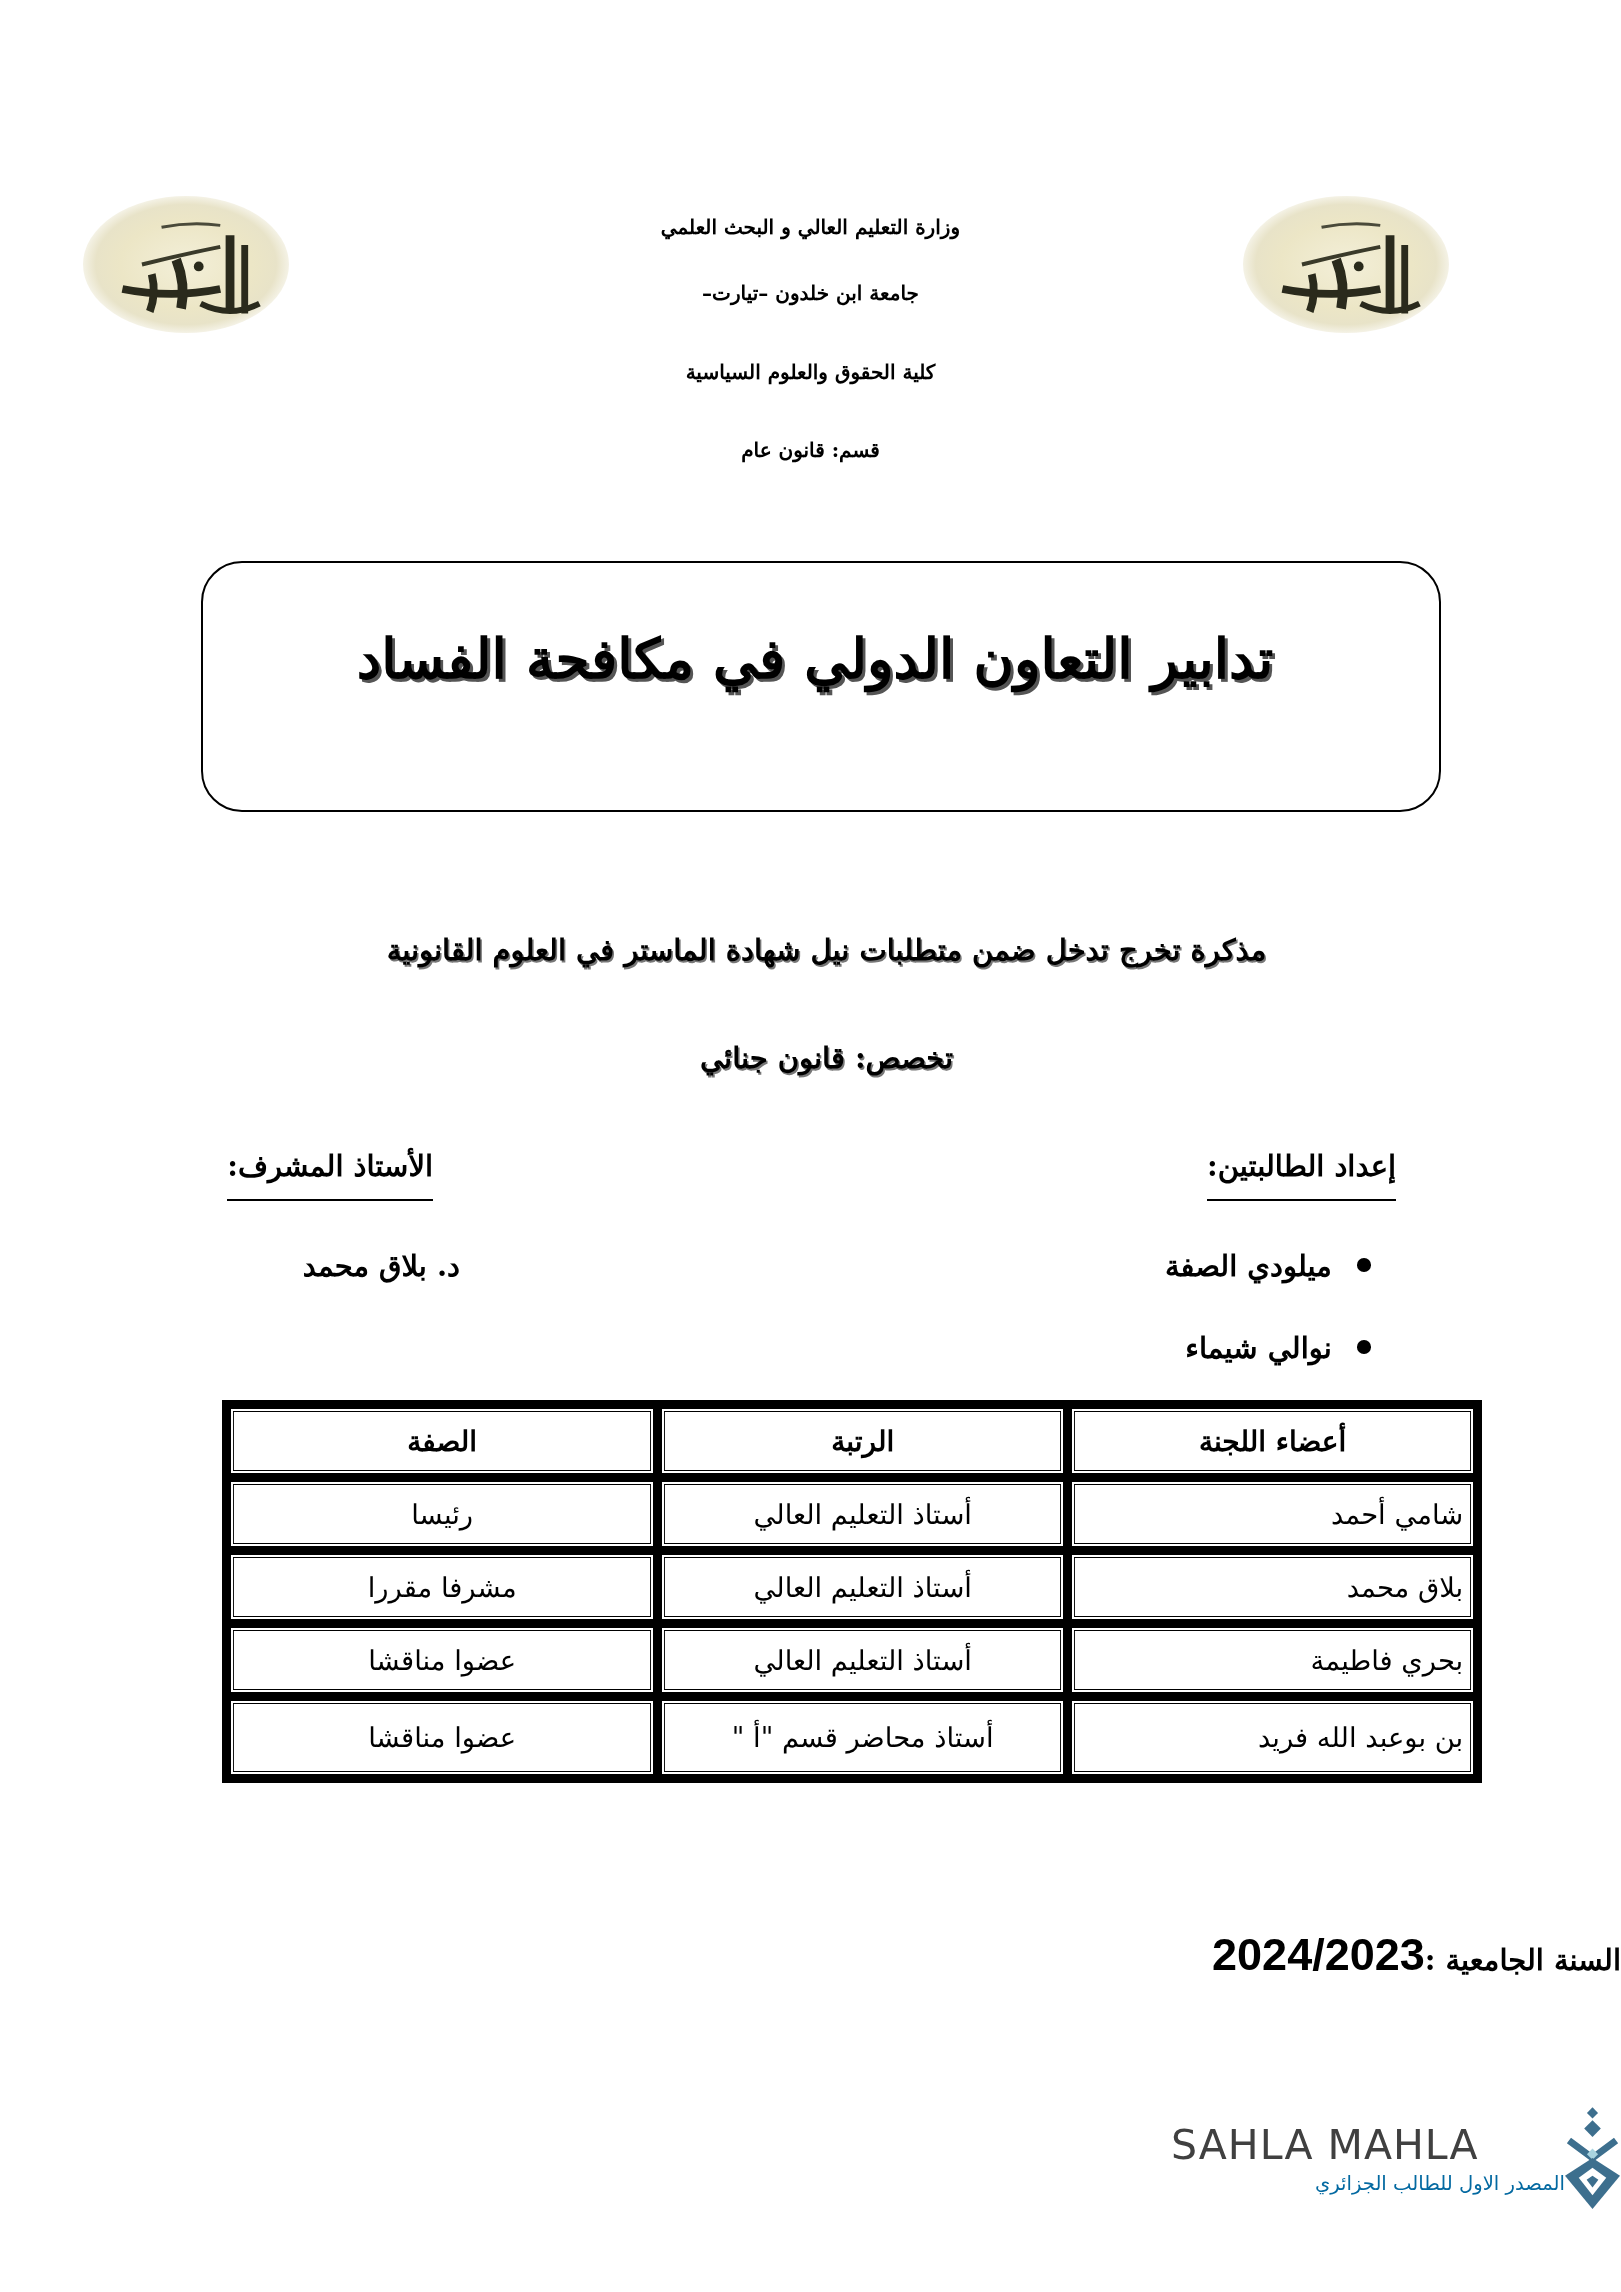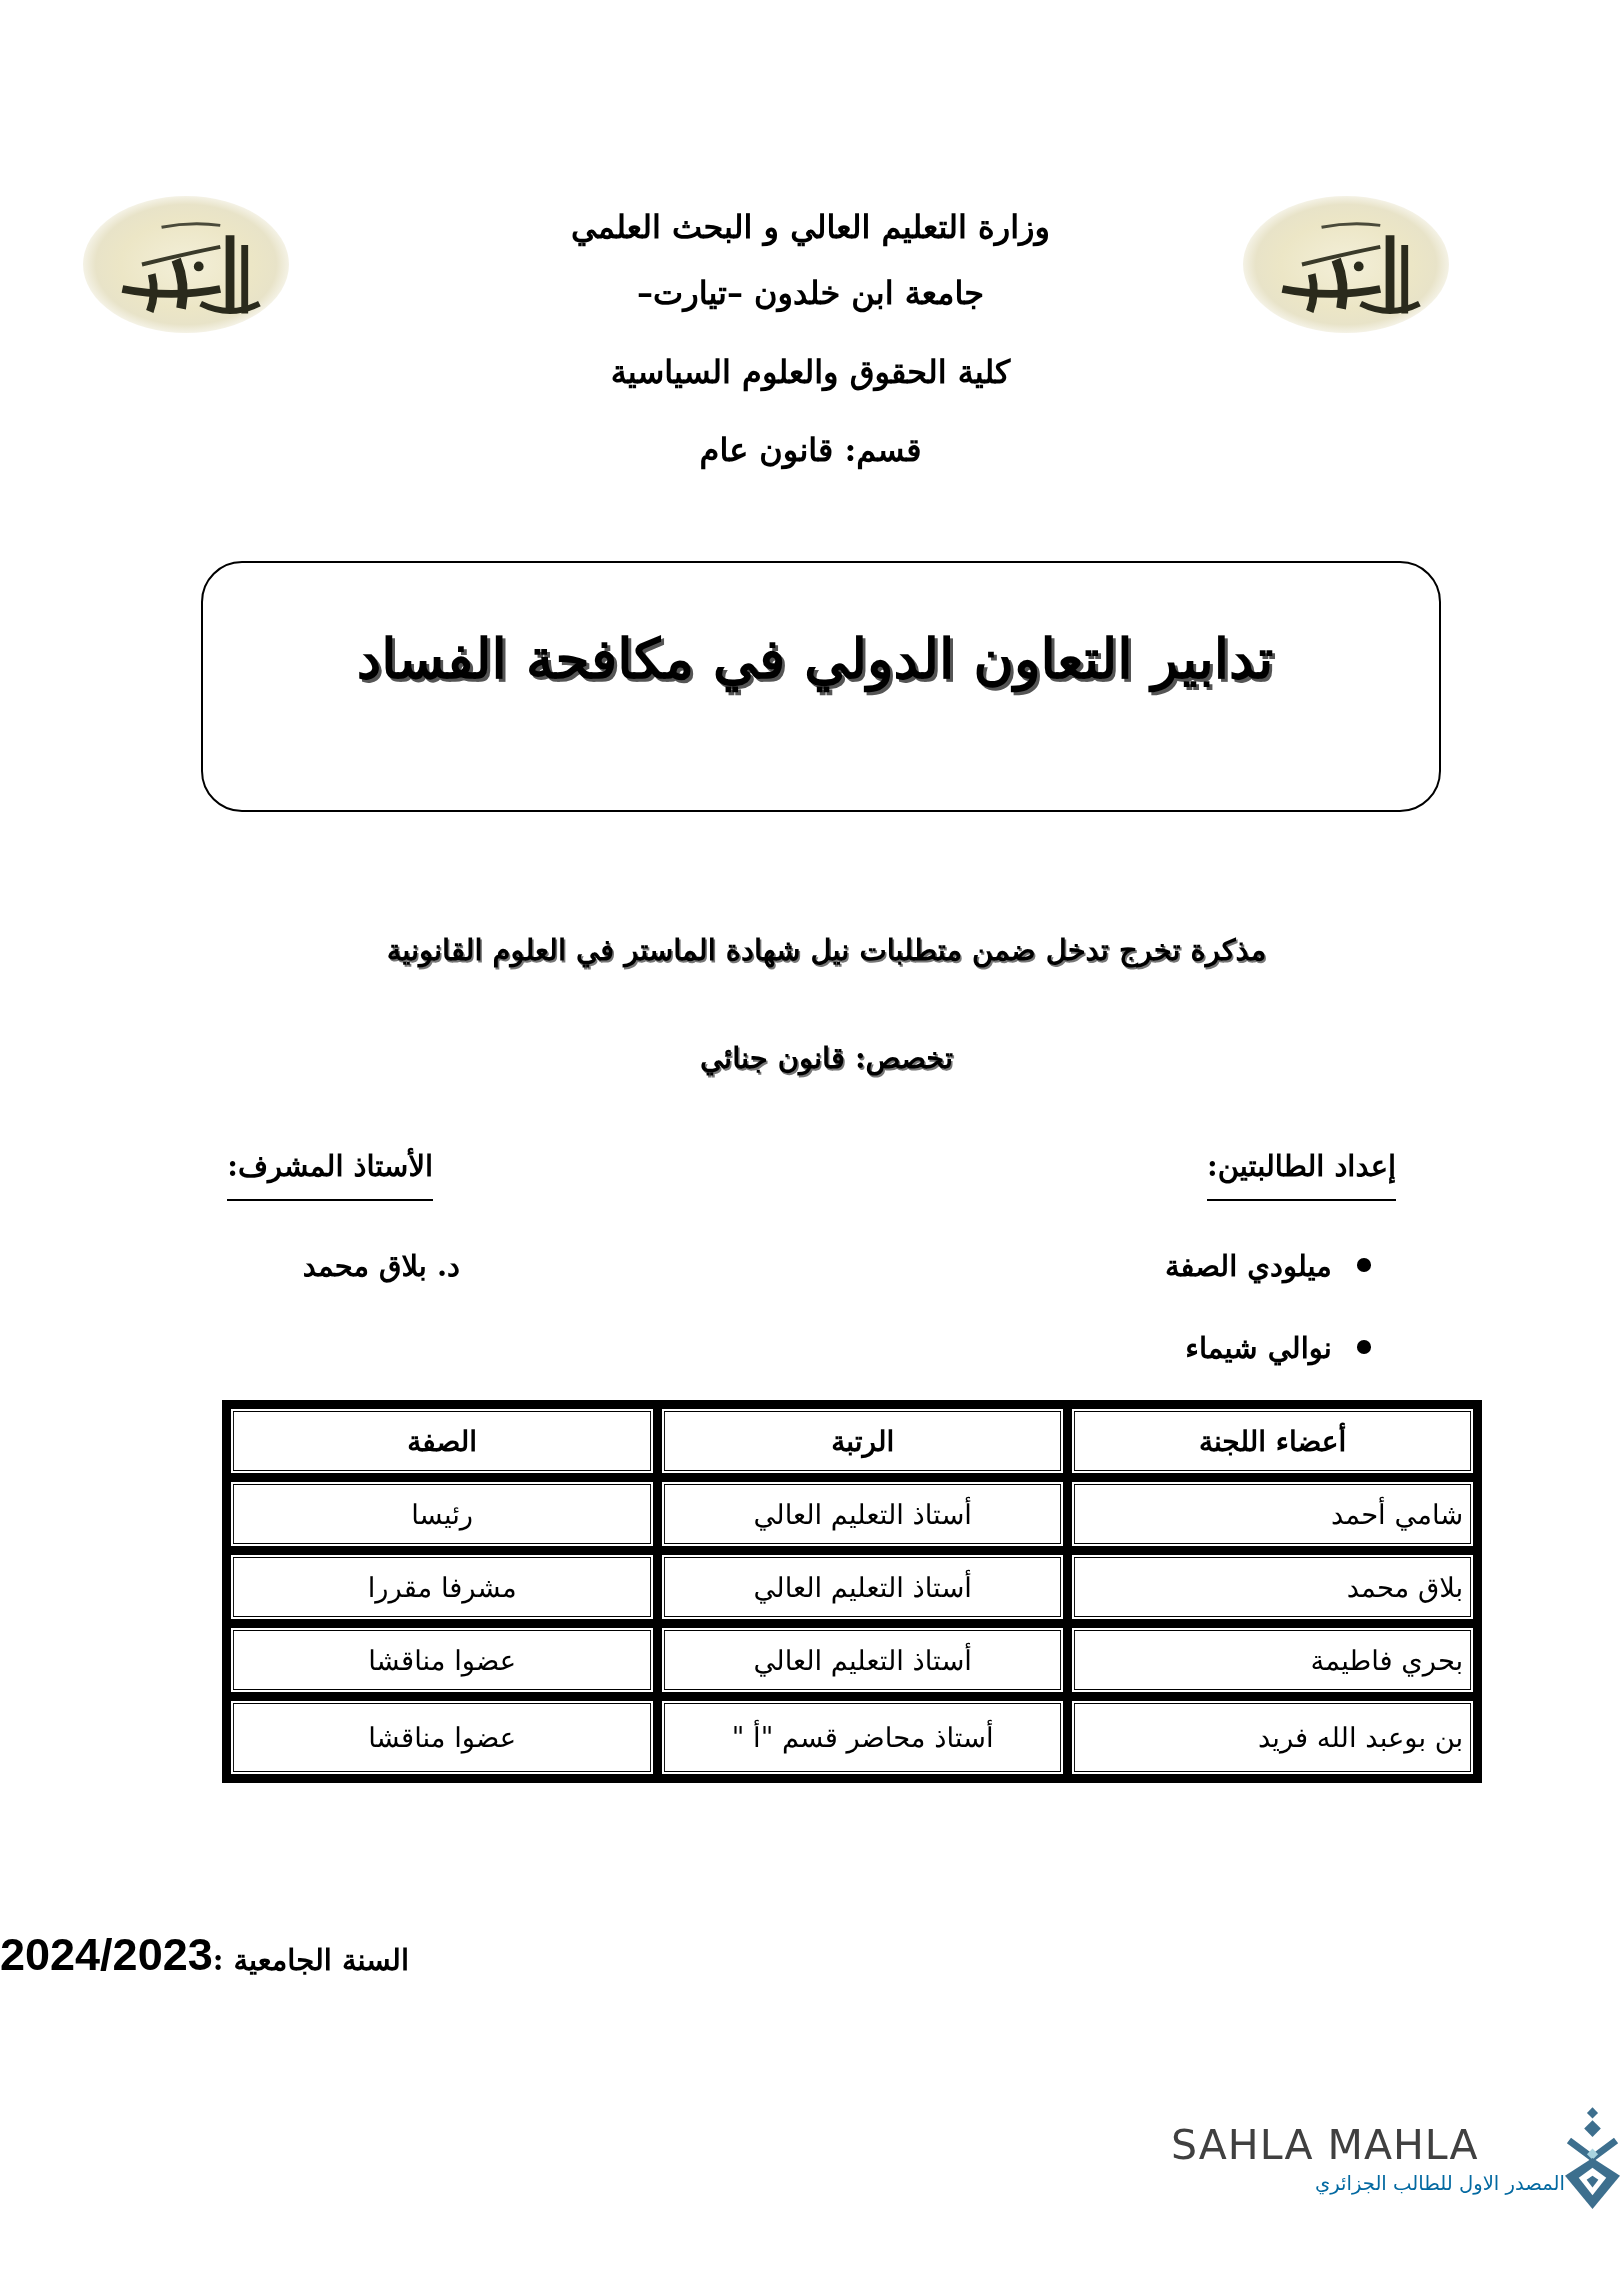--- a/index.html
+++ b/index.html
@@ -26,21 +26,21 @@
       overflow: hidden;
     }
     .logo svg { width: 100%; height: 100%; }
 
     
     .header-line {
       position: absolute;
       left: 0; right: 0;
       text-align: center;
       font-weight: bold;
-      font-size: 32px;
+      font-size: 20px;
       line-height: 39px;
       direction: rtl;
     }
 
     
     .title-box {
       position: absolute;
       left: 201px;
       top: 561px;
       width: 1240px;
@@ -128,21 +128,21 @@
       text-align: center;
       font-size: 28px;
     }
     .committee td.name-cell { text-align: right; font-weight: normal; }
     .committee td.center { text-align: center; font-weight: normal; }
 
     .year-line {
       position: absolute;
       left: 0; right: 0;
       top: 1929px;
-      text-align: left;
+      text-align: right;
       direction: rtl;
       white-space: nowrap;
     }
     .year-label {
       font-weight: bold;
       font-size: 29px;
       font-family: "DejaVu Serif", serif;
     }
     .year-value {
       font-weight: bold;

